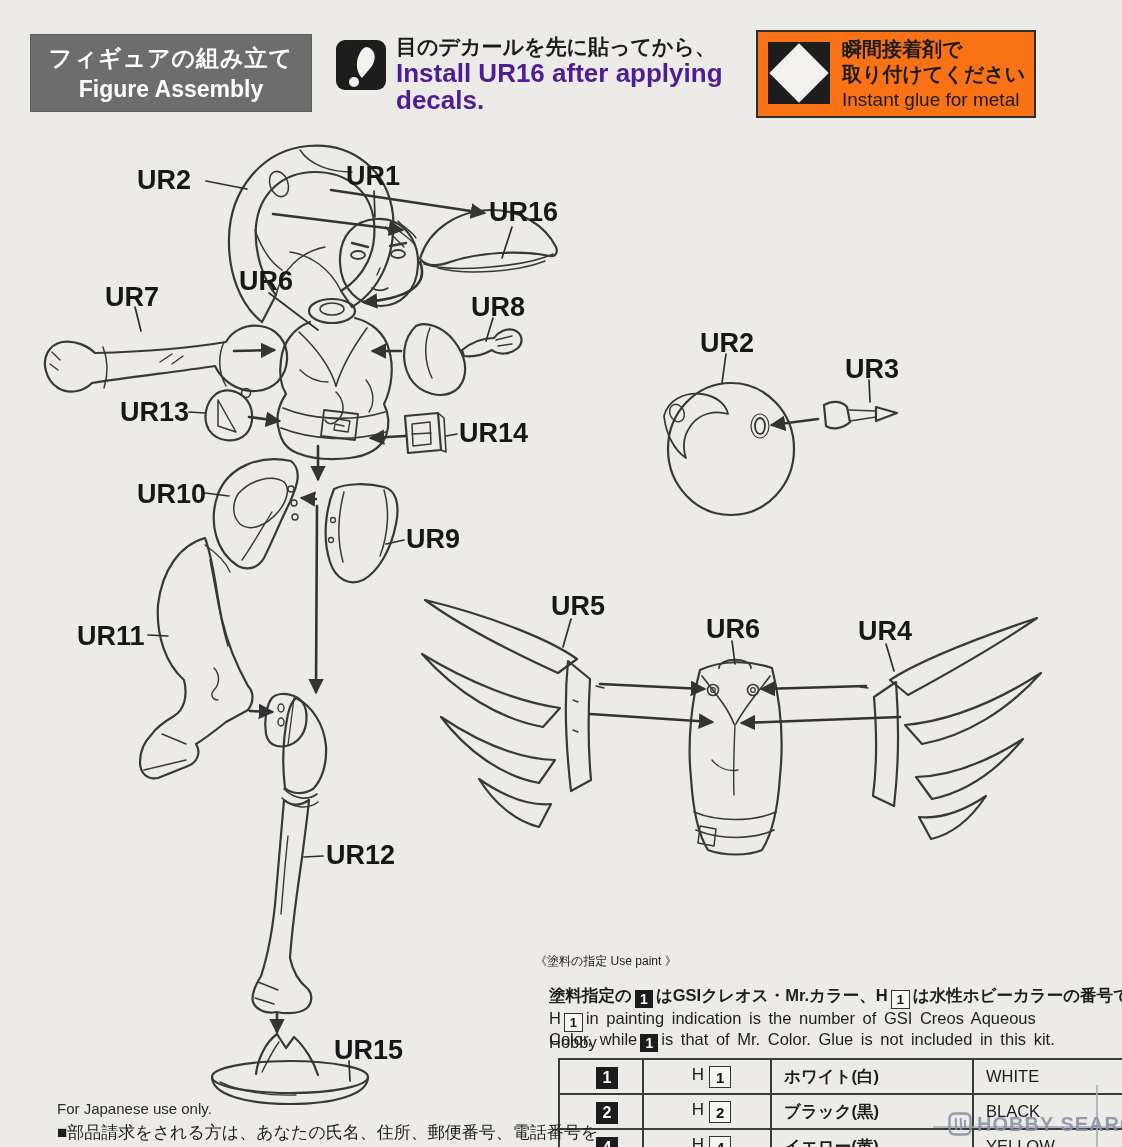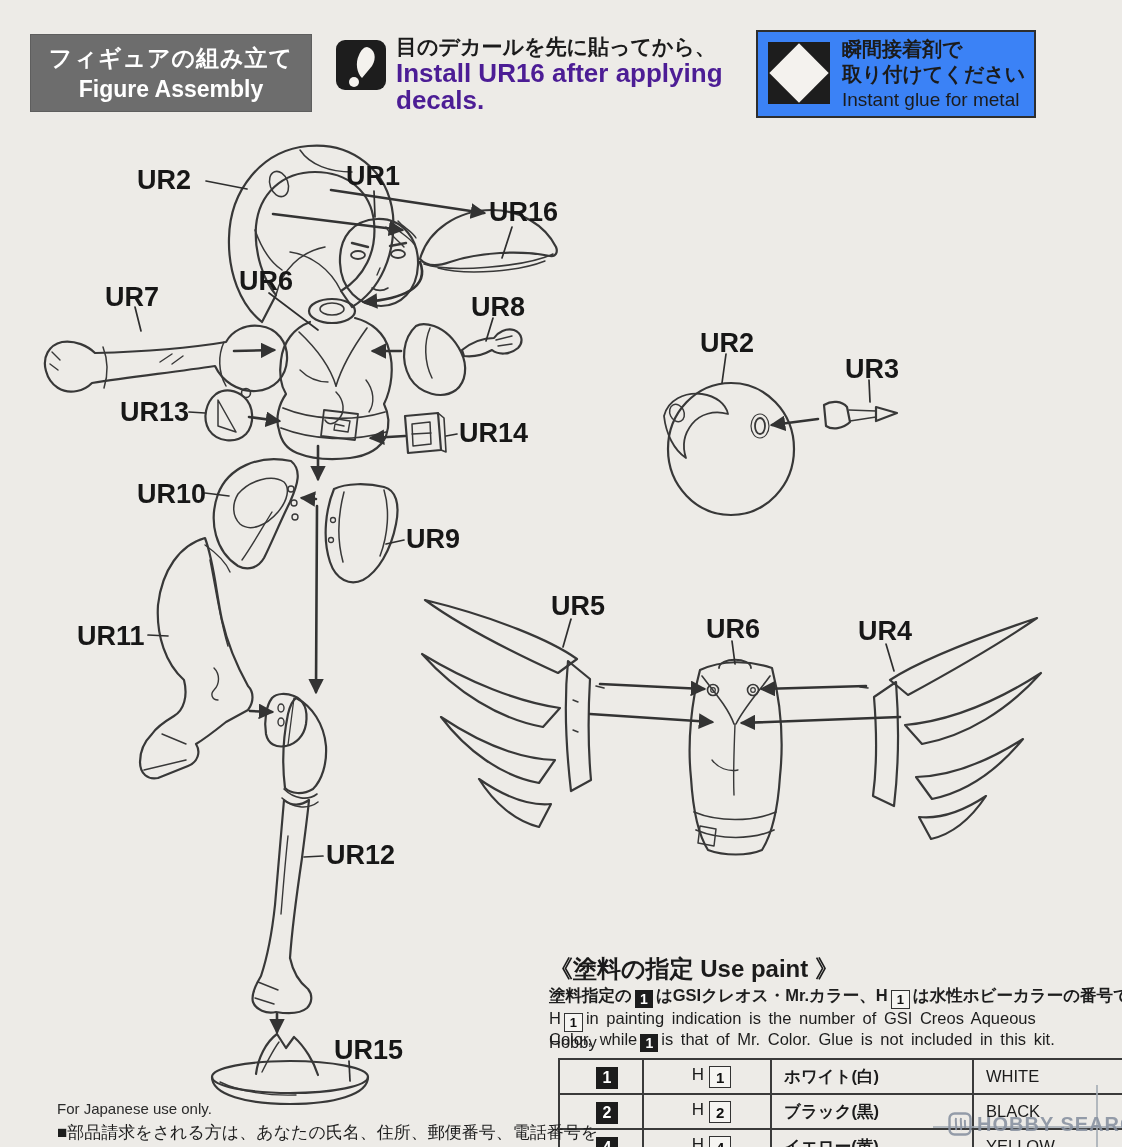--- a/index.html
+++ b/index.html
@@ -22,34 +22,34 @@
   .title-jp{font-size:23px; font-weight:700; letter-spacing:1px;}
   .title-en{font-size:23px; font-weight:700;}
 
   .excl-icon{left:336px; top:40px; width:50px; height:50px; background:#1d1d1d; border-radius:9px;}
   .decal-text{left:396px; top:33px; width:340px; line-height:27px;}
   .decal-jp{font-size:21px; font-weight:600;}
   .decal-en{font-size:26px; font-weight:700; color:#4c1d95;}
 
   .glue-box{
     left:756px; top:30px; width:276px; height:84px;
-    border:2px solid #2e2e2e; background:#3b82f6;
+    border:2px solid #2e2e2e; background:#f97316;
   }
   .glue-icon{left:10px; top:10px; width:62px; height:62px; background:#1d1d1d;
     display:flex; align-items:center; justify-content:center;}
   .glue-diamond{width:42px; height:42px; background:#f4f2ee; transform:rotate(45deg);}
   .glue-text{left:84px; top:5px; width:186px; line-height:25px;}
   .glue-jp{font-size:20px; font-weight:600;}
   .glue-en{font-size:19px; font-weight:400;}
 
   
   .part-label{position:absolute; font-size:27px; font-weight:700; color:#171717; white-space:nowrap;}
 
   
-  .paint-head{left:549px; top:953px; font-size:24px; font-weight:700;}
+  .paint-head{left:535px; top:953px; font-size:12px; font-weight:400;}
   .paint-note{left:549px; width:510px; font-size:16.5px; line-height:21px; color:#1d1d1d;}
   .pn-jp{top:985px; font-weight:600; white-space:nowrap;}
   .pn-en1{top:1008px; word-spacing:3px;}
   .pn-en2{top:1029px; word-spacing:3px;}
   .chip{display:inline-flex; align-items:center; justify-content:center;
         font-weight:700; vertical-align:-3px; margin:0 3px; line-height:1;}
   .chip-black{width:18px;height:18px;background:#1c1c1c;color:#fff;font-size:14px;}
   .chip-box{width:17px;height:17px;background:#f6f5f2;border:1.5px solid #333;color:#111;font-size:13px;}
   .chip-lg.chip-black{width:22px;height:22px;font-size:16px;}
   .chip-lg.chip-box{width:20px;height:20px;font-size:15px;}

